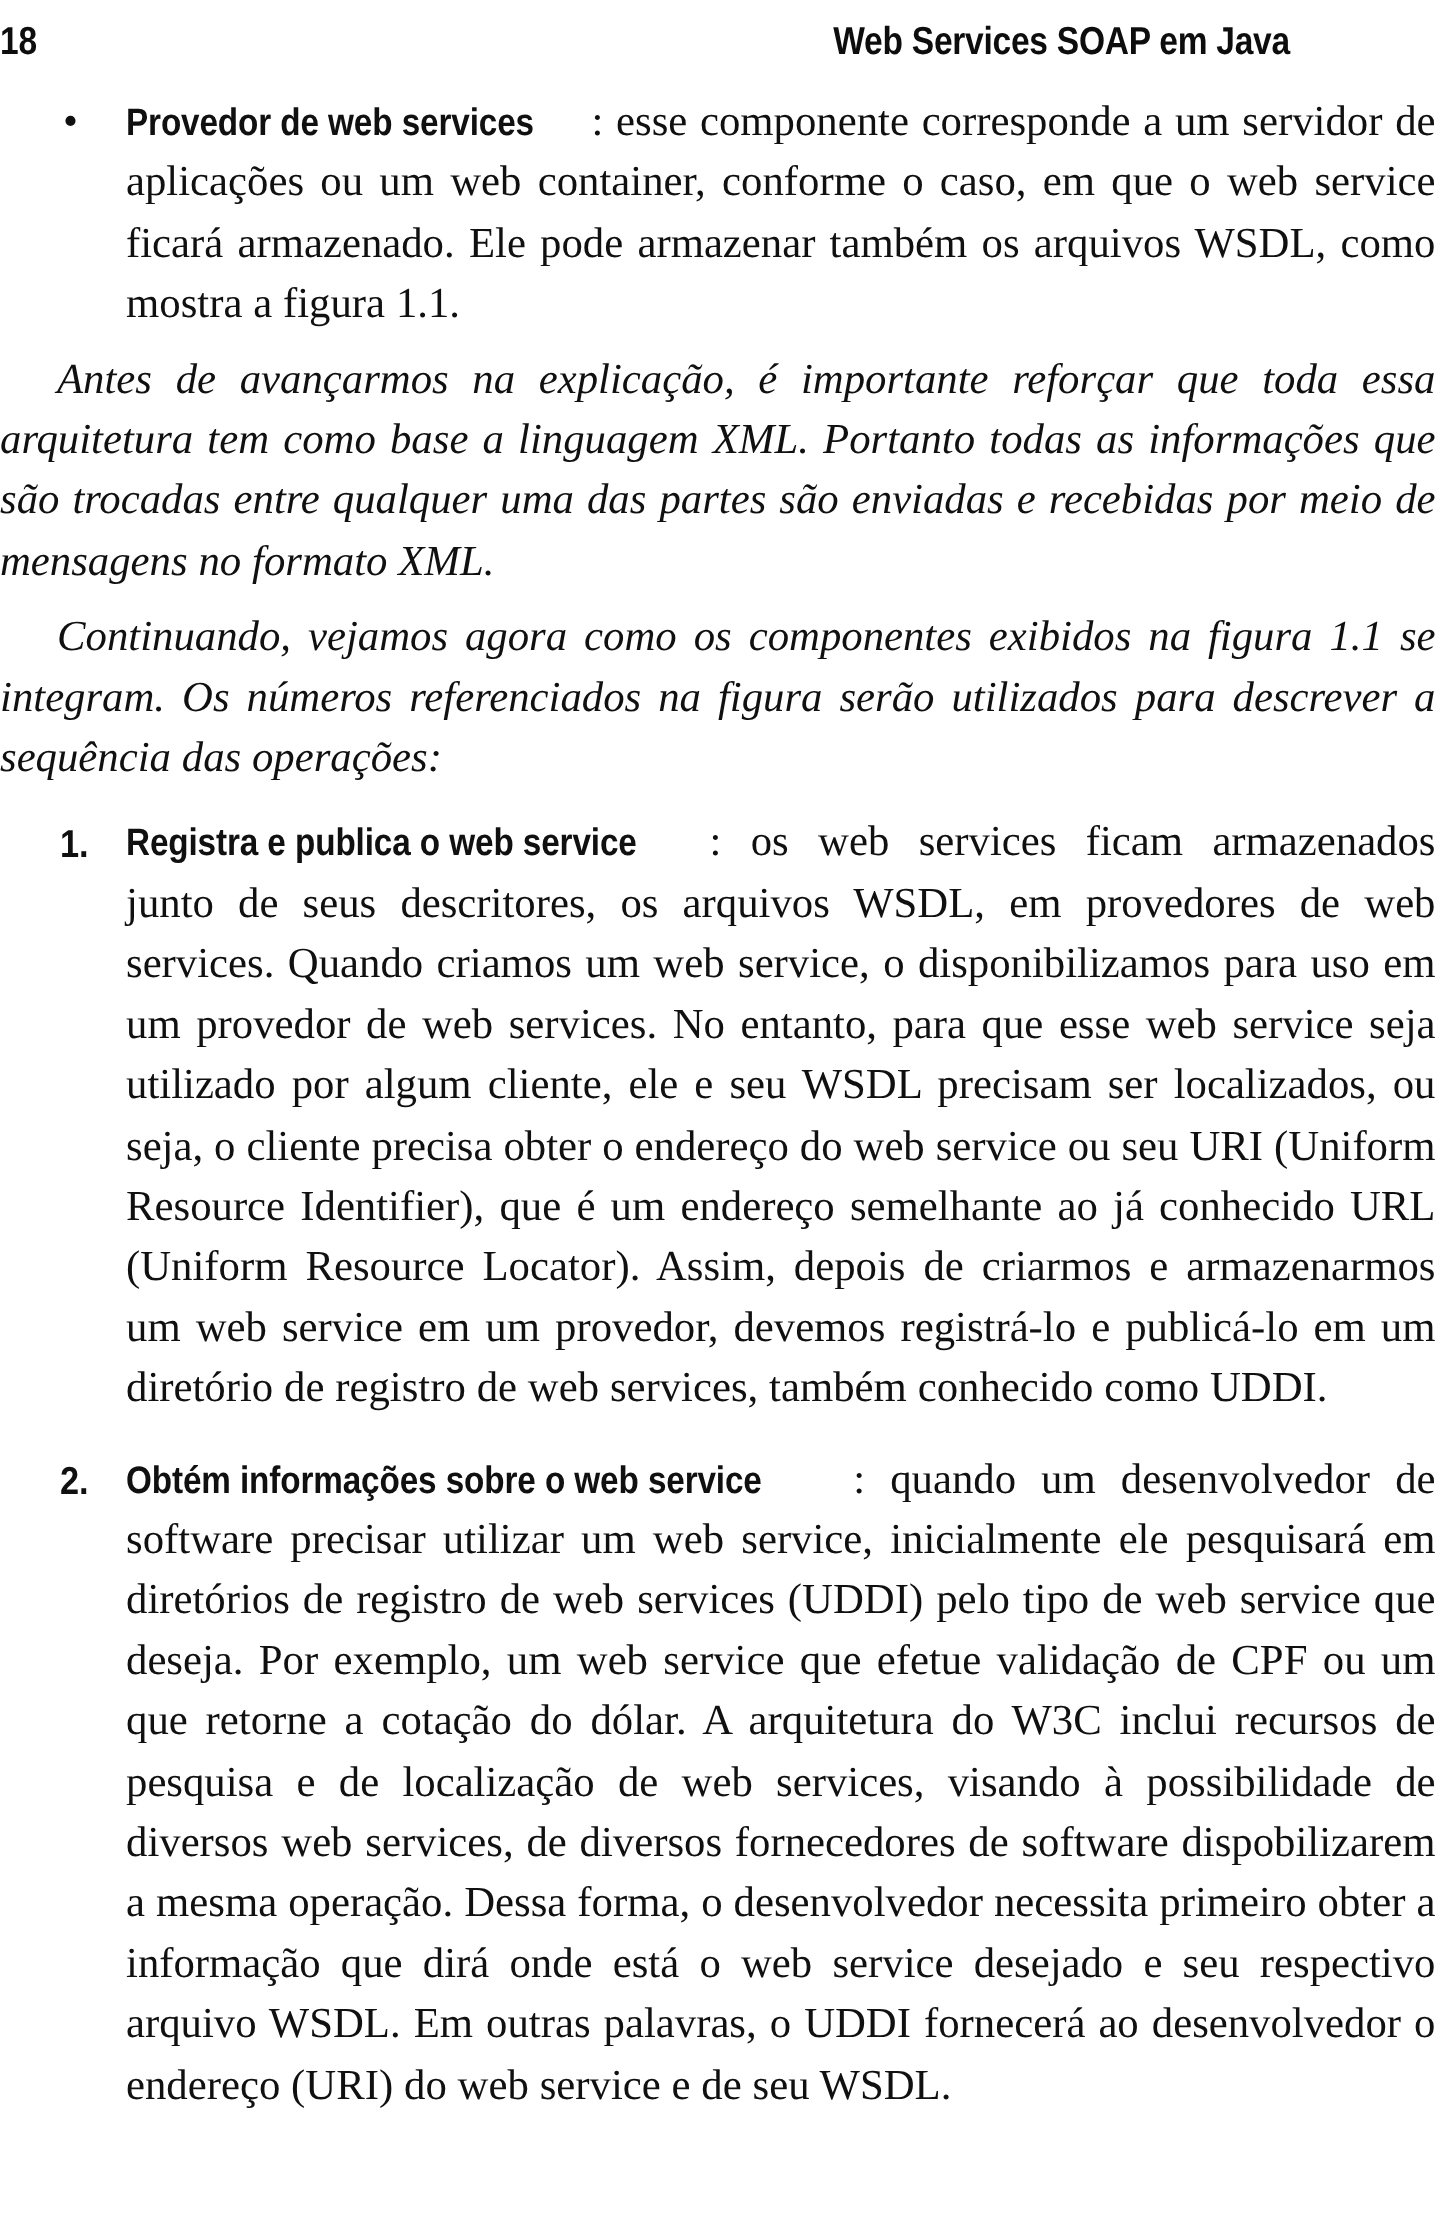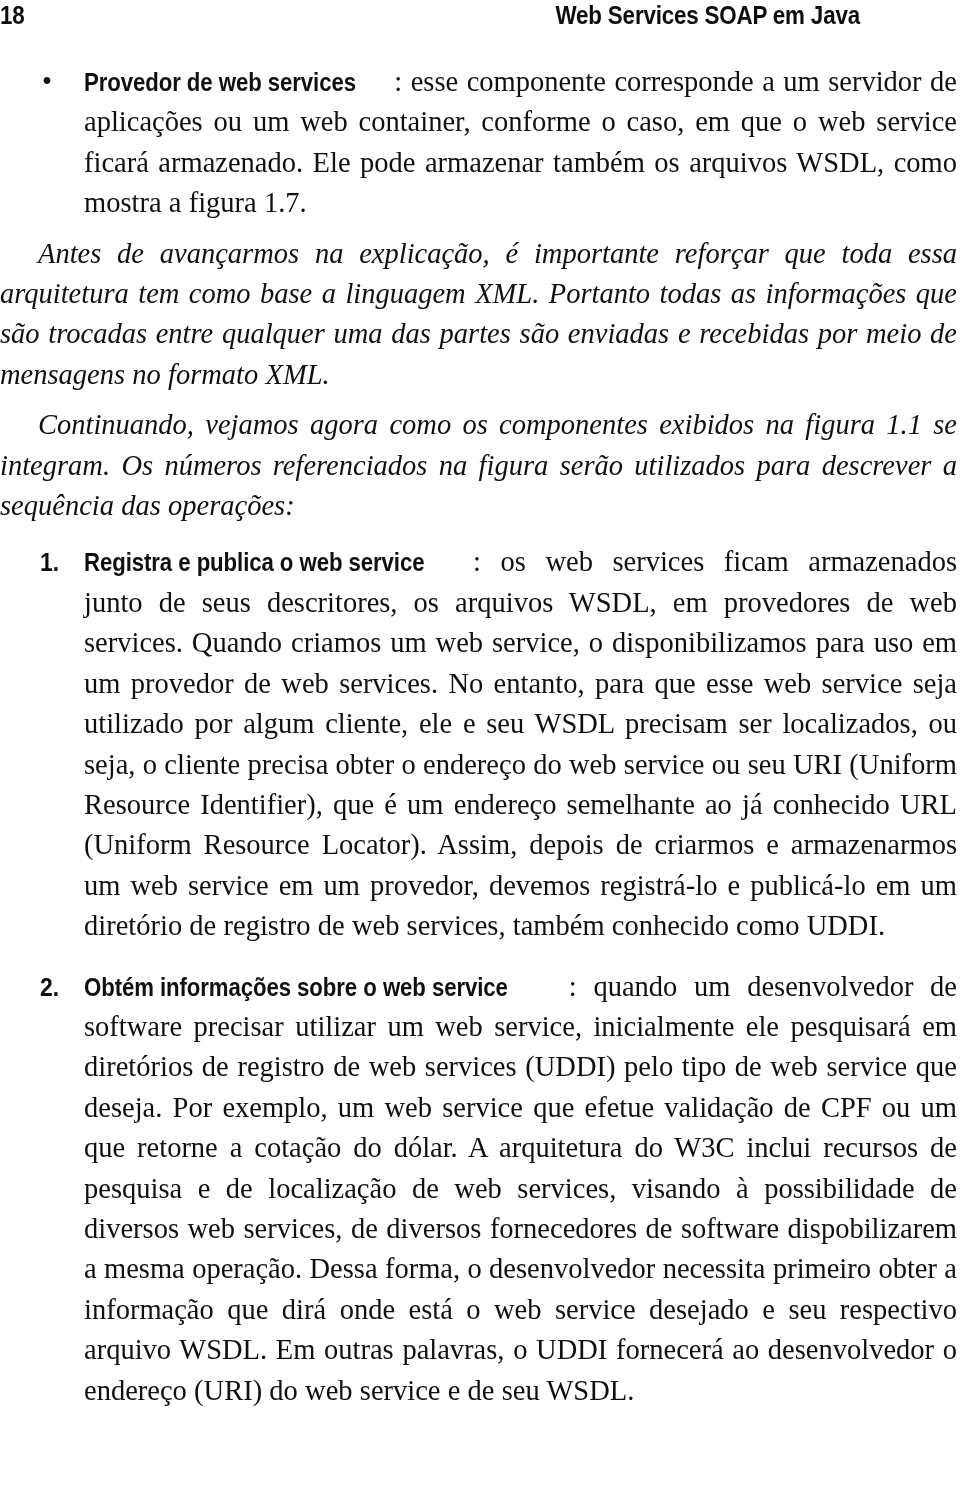--- a/index.html
+++ b/index.html
@@ -17,21 +17,21 @@
   .page {
     position: relative;
     width: 960px;
     height: 1489px;
     box-sizing: border-box;
   }
 
   
   .running-head {
     position: absolute;
-    top: 0px;
+    top: 12px;
     left: 0px;
     width: 860px;
     height: 40px;
     display: flex;
     align-items: flex-start;
     justify-content: space-between;
   }
   .folio,
   .head-title {
     font-family: "Liberation Sans Narrow", "Liberation Sans", "DejaVu Sans Condensed", sans-serif;
@@ -131,21 +131,21 @@
   <div class="running-head">
     <span class="folio">18</span>
     <span class="head-title">Web Services SOAP em Java</span>
   </div>
 
   <div class="column">
 
     <ul class="bullets">
       <li>
         <span class="bullet-mark">•</span>
-        <p class="body"><span class="lead">Provedor de web services</span><span>: esse componente corresponde a um servidor de aplicações ou um web container, conforme o caso, em que o web service ficará armazenado. Ele pode armazenar também os arquivos WSDL, como mostra a figura 1.7.</span></p>
+        <p class="body"><span class="lead">Provedor de web services</span><span>: esse componente corresponde a um servidor de aplicações ou um web container, conforme o caso, em que o web service ficará armazenado. Ele pode armazenar também os arquivos WSDL, como mostra a figura 1.1.</span></p>
       </li>
     </ul>
 
     <div class="gap-sm"></div>
 
     <p class="body indent-first">Antes de avançarmos na explicação, é importante reforçar que toda essa arquitetura tem como base a linguagem XML. Portanto todas as informações que são trocadas entre qualquer uma das partes são enviadas e recebidas por meio de mensagens no formato XML.</p>
 
     <div class="gap-sm"></div>
 
     <p class="body indent-first">Continuando, vejamos agora como os componentes exibidos na figura 1.1 se integram. Os números referenciados na figura serão utilizados para descrever a sequência das operações:</p>

